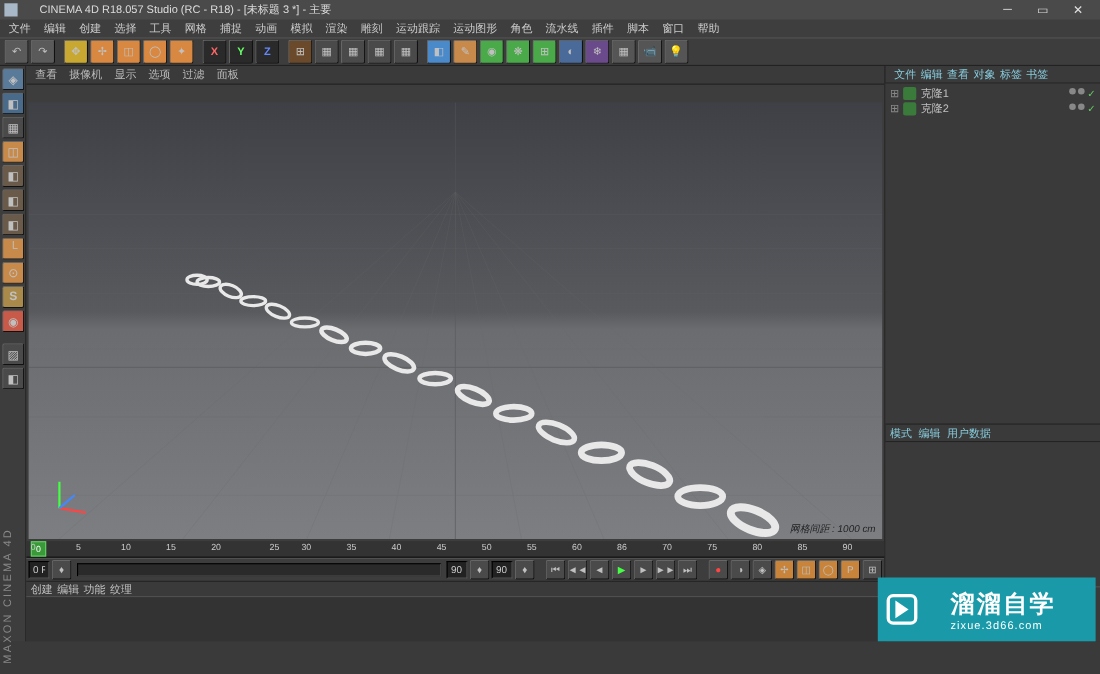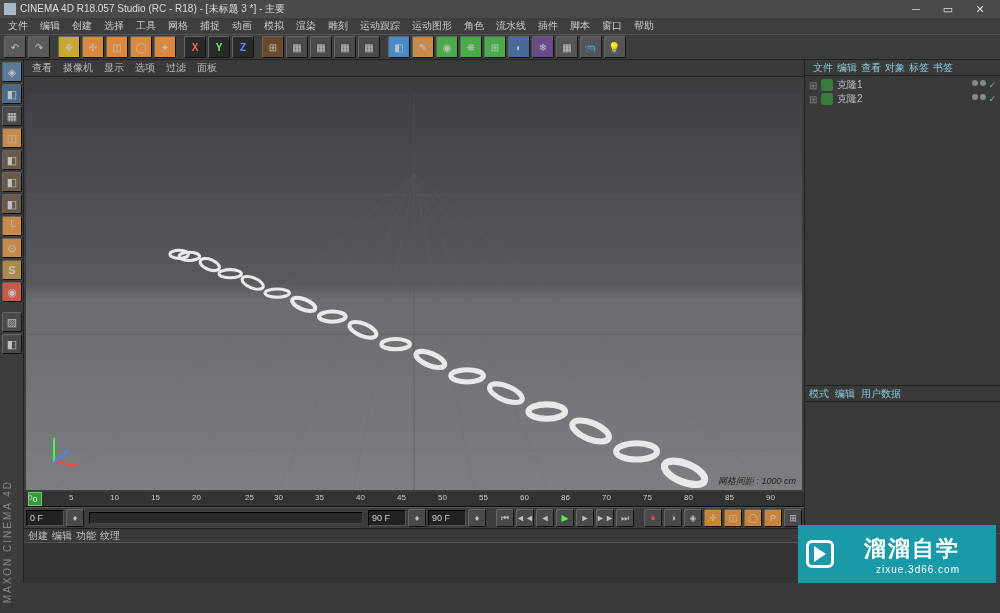--- a/index.html
+++ b/index.html
@@ -1,18 +1,18 @@
 <!DOCTYPE html>
 <html><head>
   <meta charset="utf-8">
   <style>
     * { margin: 0; padding: 0; box-sizing: border-box; font-family: "Microsoft YaHei", Arial, sans-serif; font-size: 10px; user-select: none; }
     body { background: #3a3a3a; color: #c0c0c0; overflow: hidden; width: 1000px; height: 613px; }
     
-    .title-bar { background: #4a4a4a; height: 18px; display: flex; align-items: center; padding: 0 4px; color: #ddd; font-size: 10px; }
+    .title-bar { background: #4a4a4a; height: 18px; display: flex; align-items: center; padding: 0 4px; color: #ddd; font-size: 10px; gap: 16px; }
     .title-bar .icon { width: 12px; height: 12px; background: #a8b8c8; margin-right: 4px; }
     .window-ctrl { margin-left: auto; display: flex; }
     .window-ctrl span { width: 32px; height: 18px; display: flex; align-items: center; justify-content: center; font-size: 11px; cursor: default; }
     
     .menu-bar { background: #3e3e3e; height: 16px; display: flex; gap: 4px; padding-left: 4px; align-items: center; font-size: 10px; color: #ccc; }
     .menu-bar span { padding: 0 4px; }
     
     .toolbar-main { background: #3d3d3d; height: 26px; display: flex; align-items: center; padding: 0 4px; gap: 2px; border-top: 1px solid #555; border-bottom: 1px solid #222; }
     .tool-btn { width: 22px; height: 22px; display: flex; align-items: center; justify-content: center; background: #4a4a4a; border: 1px outset #666; border-radius: 2px; cursor: pointer; }
     .tool-btn.yellow { background: #c8a830; }
@@ -36,21 +36,21 @@
     .grid { position: absolute; inset: 0; }
     .axis-gizmo { position: absolute; bottom: 20px; left: 20px; width: 40px; height: 40px; }
     .viewport-status { position: absolute; bottom: 2px; right: 6px; font-size: 9px; color: #222; }
     
     .timeline-area { background: #3a3a3a; }
     .timeline-ruler { height: 15px; background: #333; display: flex; align-items: flex-end; border-bottom: 1px solid #111; position: relative; padding-left: 4px;}
     .timeline-ruler .t-label { position: absolute; bottom: 4px; font-size: 8px; color: #ccc; }
     .tl-marker { position: absolute; left: 4px; top: 0; width: 14px; height: 14px; background: #3a9a3a; border: 1px solid #6c6; font-size: 8px; color: #fff; display: flex; align-items: center; justify-content: center;}
     
     .timeline-controls { height: 22px; display: flex; align-items: center; background: #3d3d3d; padding: 0 2px; gap: 2px; border-top: 1px solid #555; border-bottom: 1px solid #222;}
-    .tc-field { background: #222; border: 1px inset #555; width: 38px; height: 16px; color: #ccc; font-size: 9px; padding: 0 3px; }
+    .tc-field { background: #222; border: 1px inset #555; width: 19px; height: 16px; color: #ccc; font-size: 9px; padding: 0 3px; }
     .tc-slider { flex: 1; height: 12px; background: #2a2a2a; border: 1px inset #444; margin: 0 3px; position: relative;}
     .tc-btn { width: 18px; height: 18px; background: #4a4a4a; border: 1px outset #666; display: flex; align-items: center; justify-content: center; font-size: 9px; cursor: pointer; border-radius: 2px;}
     .tc-btn.play { color: #4f4;}
     .tc-btn.rec { color: #f44;}
     
     .bottom-tabs { height: 14px; background: #3a3a3a; display: flex; gap: 4px; padding-left: 4px; align-items: center; font-size: 10px; border-bottom: 1px solid #555;}
     .bottom-panel { height: 40px; background: #333;}
     
     .right-panel { width: 196px; background: #3a3a3a; border-left: 1px solid #222; display: flex; flex-direction: column; }
     .right-tabs { height: 16px; display: flex; gap: 4px; padding-left: 8px; align-items: center; font-size: 10px; color: #8cd; border-bottom: 1px solid #222;}
@@ -365,17 +365,17 @@
       </div>
     </div>
   </div>
 </div>
 
 <div class="maxon-label">MAXON
 CINEMA 4D</div>
 
 <div class="watermark">
   <div class="wm-icon"></div>
-  <div style="margin-left:30px; text-align:right;">
+  <div style="margin-left:30px; text-align:left;">
     <div class="big">溜溜自学</div>
     <div class="small">zixue.3d66.com</div>
   </div>
 </div>
 
 </body></html>

